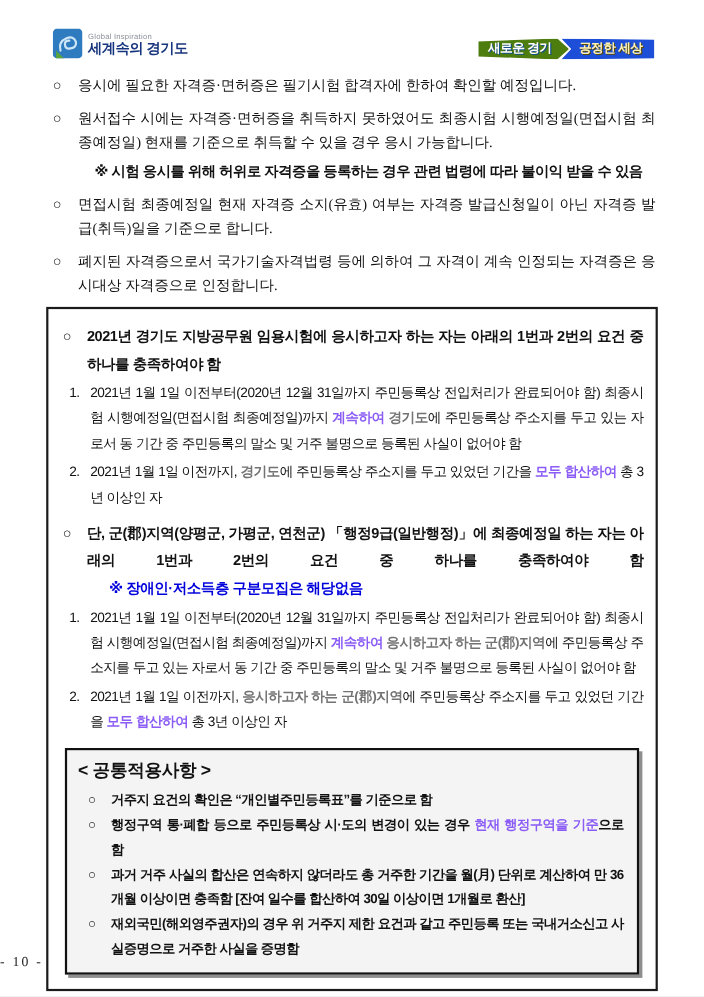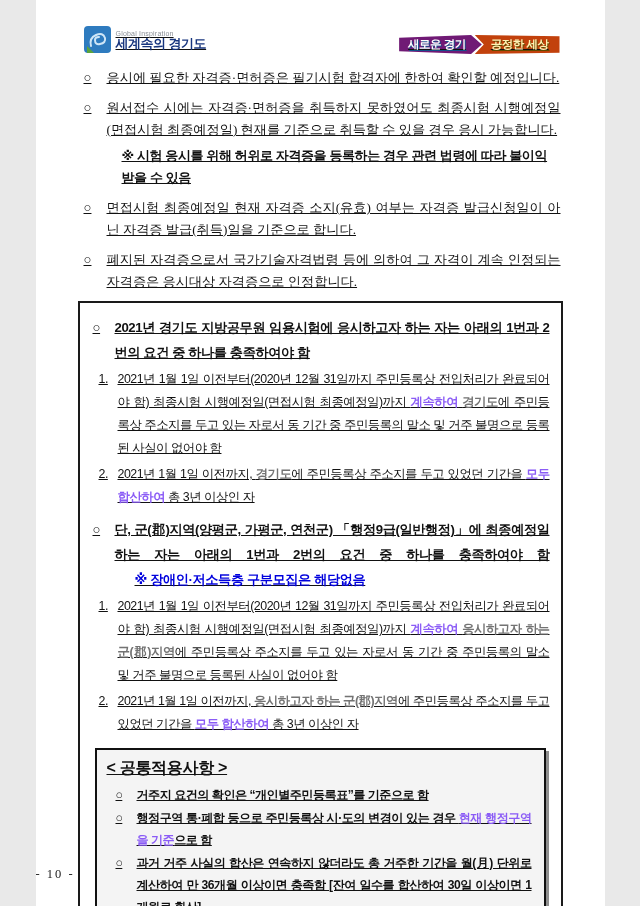--- a/index.html
+++ b/index.html
@@ -1,38 +1,37 @@
 <!DOCTYPE html>
 <html><head>
 <meta charset="utf-8">
 <style>
   html,body{margin:0;padding:0;background:#e9e9e9;}
   .page{
-    position:relative;width:569px;height:906px;margin:0 auto;background:#ffffff;
+    position:relative;width:640px;height:906px;margin:0 auto;background:#ffffff;
     font-family:"Liberation Sans","DejaVu Sans",sans-serif;color:#111;overflow:hidden;
     box-sizing:border-box;
-    text-decoration:underline;
   }
   
   .hdr{display:flex;justify-content:space-between;align-items:flex-start;padding:26px 45px 0 48px;}
   .logo{display:flex;align-items:center;gap:5px;}
   .logo-ic{width:27px;height:29px;flex:none;}
   .logo-tx{display:flex;flex-direction:column;line-height:1.05;}
   .logo-en{font-size:7px;color:#8a8f96;letter-spacing:.2px;}
   .logo-kr{font-size:13px;font-weight:bold;color:#17357e;letter-spacing:-.5px;}
   .badges{display:flex;align-items:center;margin-top:9px;}
   .badge{font-size:11.5px;font-weight:bold;letter-spacing:-.5px;line-height:17px;height:17px;}
   .badge-new{
-    position:relative;z-index:2;background:#701a75;color:#ffffff;
+    position:relative;z-index:2;background:#4d7c0f;color:#ffffff;
     padding:1px 16px 1px 9px;
     clip-path:polygon(0 14%,87% 0,100% 50%,87% 100%,0 86%);
     text-shadow:1px 1px 0 #124f8a;
   }
   .badge-fair{
-    position:relative;z-index:1;background:#c2410c;color:#fff3b4;
+    position:relative;z-index:1;background:#1d4ed8;color:#fff3b4;
     margin-left:-7px;padding:1px 11px 1px 16px;
     clip-path:polygon(0 0,100% 6%,100% 94%,0 100%,9px 50%);
     text-shadow:1px 1px 0 #5f4b00;
   }
   
   .intro{padding:12px 44px 0 48px;}
   .ib{display:flex;font-family:"Liberation Serif","DejaVu Serif",serif;font-size:13.2px;
       line-height:22px;text-align:justify;margin-bottom:8px;}
   .ib .mk{width:23px;flex:none;}
   .ib .bd{flex:1;}

